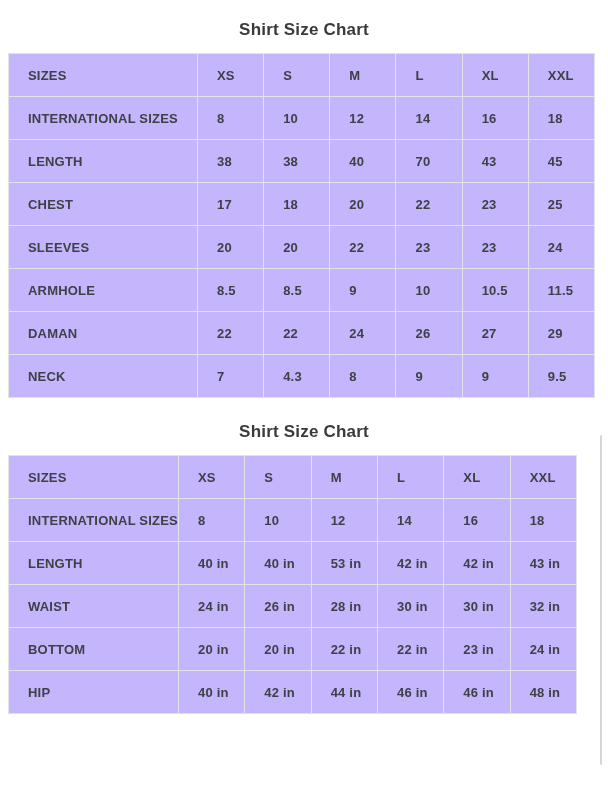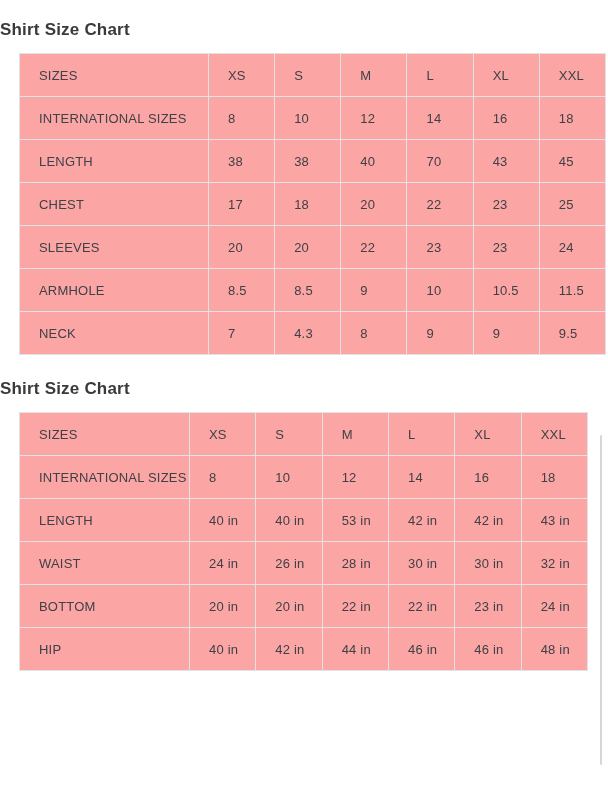--- a/index.html
+++ b/index.html
@@ -6,34 +6,35 @@
   html, body { background: #ffffff; }
   .page {
     position: relative;
     width: 608px;
     height: 800px;
     background: #ffffff;
     font-family: "Liberation Sans", sans-serif;
     overflow: hidden;
   }
   .chart-title {
-    text-align: left;
+    text-align: center;
     font-size: 17px;
     line-height: 19px;
     font-weight: 700;
     color: #3a3a3a;
     letter-spacing: 0.2px;
   }
   .shirt-title { padding: 20px 0 14px 0; }
   .pant-title  { padding: 24px 0 14px 0; }
   table.size-table {
     border-collapse: collapse;
     table-layout: fixed;
-    margin-left: 19px;
-    background: #fca5a5;
+    margin-left: 8px;
+    background: #c4b5fd;
+    font-weight: bold;
   }
   table.shirt-table { width: 587px; }
   table.pant-table  { width: 569px; }
   .size-table td {
     border: 1px solid #e2e3e4;
     padding: 0 4px 0 19px;
     font-size: 13px;
     color: #3e4146;
     text-align: left;
     vertical-align: middle;
@@ -112,20 +113,29 @@
         <tr>
           <td class="label-col">ARMHOLE</td>
           <td class="val-col">8.5</td>
           <td class="val-col">8.5</td>
           <td class="val-col">9</td>
           <td class="val-col">10</td>
           <td class="val-col">10.5</td>
           <td class="val-col">11.5</td>
         </tr>
         <tr>
+          <td class="label-col">DAMAN</td>
+          <td class="val-col">22</td>
+          <td class="val-col">22</td>
+          <td class="val-col">24</td>
+          <td class="val-col">26</td>
+          <td class="val-col">27</td>
+          <td class="val-col">29</td>
+        </tr>
+        <tr>
           <td class="label-col">NECK</td>
           <td class="val-col">7</td>
           <td class="val-col">4.3</td>
           <td class="val-col">8</td>
           <td class="val-col">9</td>
           <td class="val-col">9</td>
           <td class="val-col">9.5</td>
         </tr>
       </tbody>
     </table>

